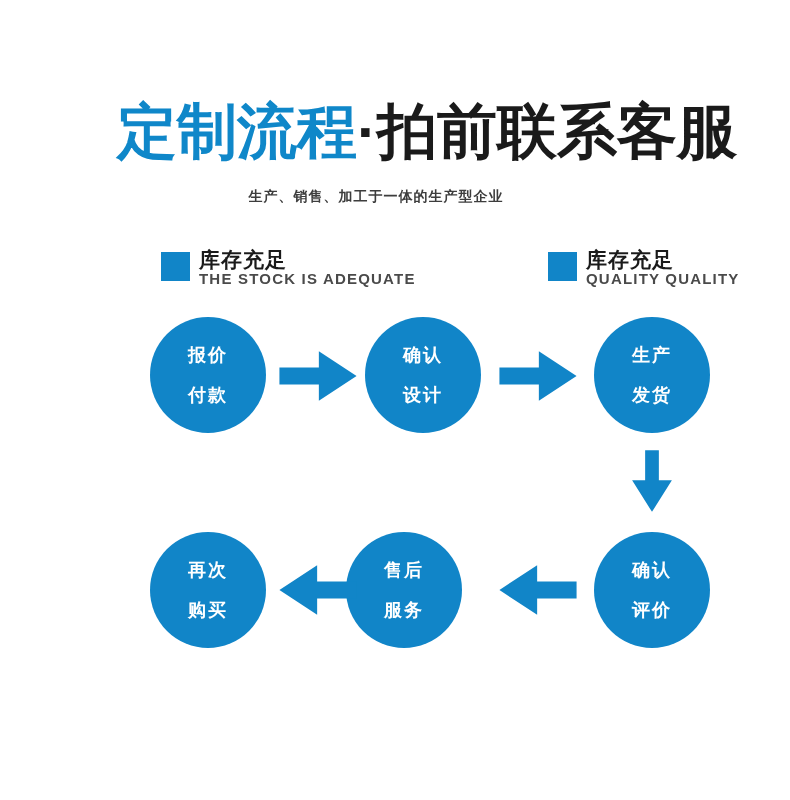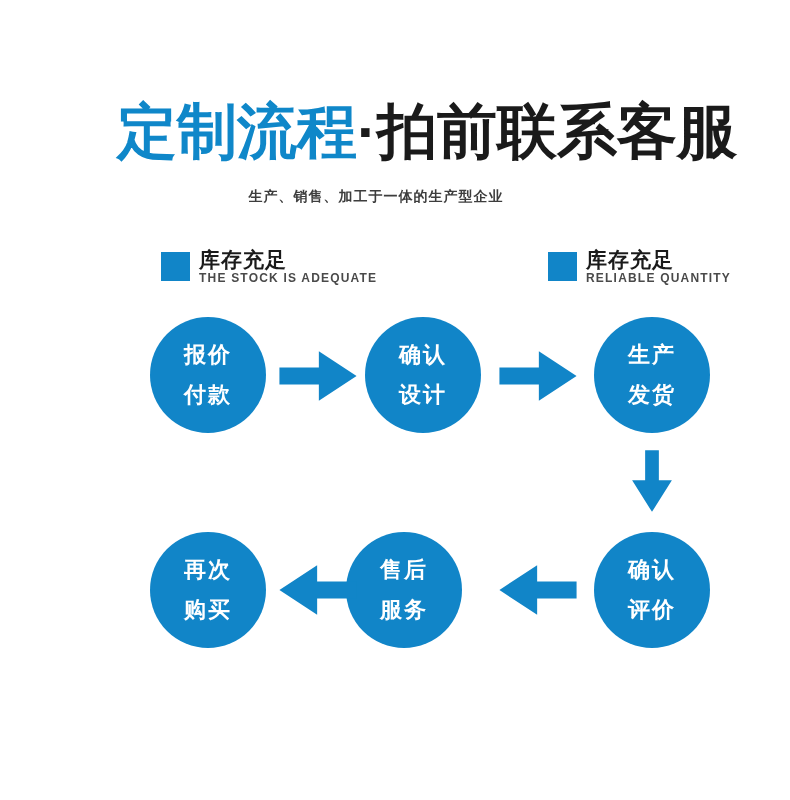--- a/index.html
+++ b/index.html
@@ -49,37 +49,37 @@
     background:var(--accent);
     margin-right:9px;flex:0 0 29px;
   }
   .feature .fzh{
     font-size:21px;font-weight:900;
     color:var(--text-black);
     letter-spacing:1px;line-height:24px;
     white-space:nowrap;
   }
   .feature .fen{
-    font-size:12px;font-weight:bold;
+    font-size:15px;font-weight:bold;
     color:var(--feature-en-gray);
     letter-spacing:1.2px;line-height:13px;
     white-space:nowrap;
   }
   .feature.f1{left:105px;padding-left:24px;}
   .feature.f2{left:318px;}
   .feature.f3{left:516px;}
   
   .circle{
     position:absolute;width:116px;height:116px;
     border-radius:50%;
     background:var(--accent);
     color:#fff;
     display:flex;flex-direction:column;
     align-items:center;justify-content:center;
-    font-size:22px;font-weight:900;
+    font-size:18px;font-weight:900;
     letter-spacing:2px;line-height:40px;
     text-align:center;
   }
   .arrow{position:absolute;}
   .arrow polygon{fill:var(--accent);}
 </style>
 </head>
 <body>
 
 <div class="page">
@@ -92,21 +92,21 @@
     <span class="sq"></span>
     <div class="ftext">
       <div class="fzh">库存充足</div>
       <div class="fen">THE STOCK IS ADEQUATE</div>
     </div>
   </div>
   <div class="feature f3">
     <span class="sq"></span>
     <div class="ftext">
       <div class="fzh">库存充足</div>
-      <div class="fen">RELIABLE QUANTITY</div>
+      <div class="fen">QUALITY QUALITY</div>
     </div>
   </div>
 
   <div>
 
     <div class="circle" style="left:118px;top:317px;">
       <span>报价</span>
       <span>付款</span>
     </div>
 

